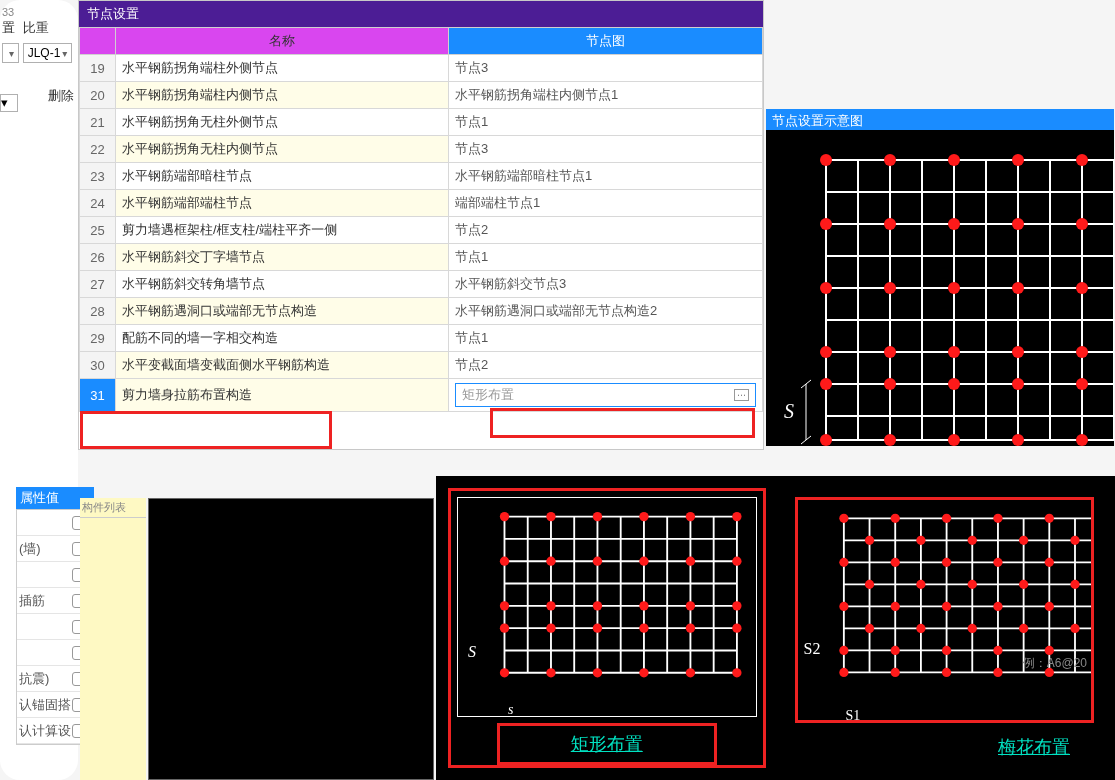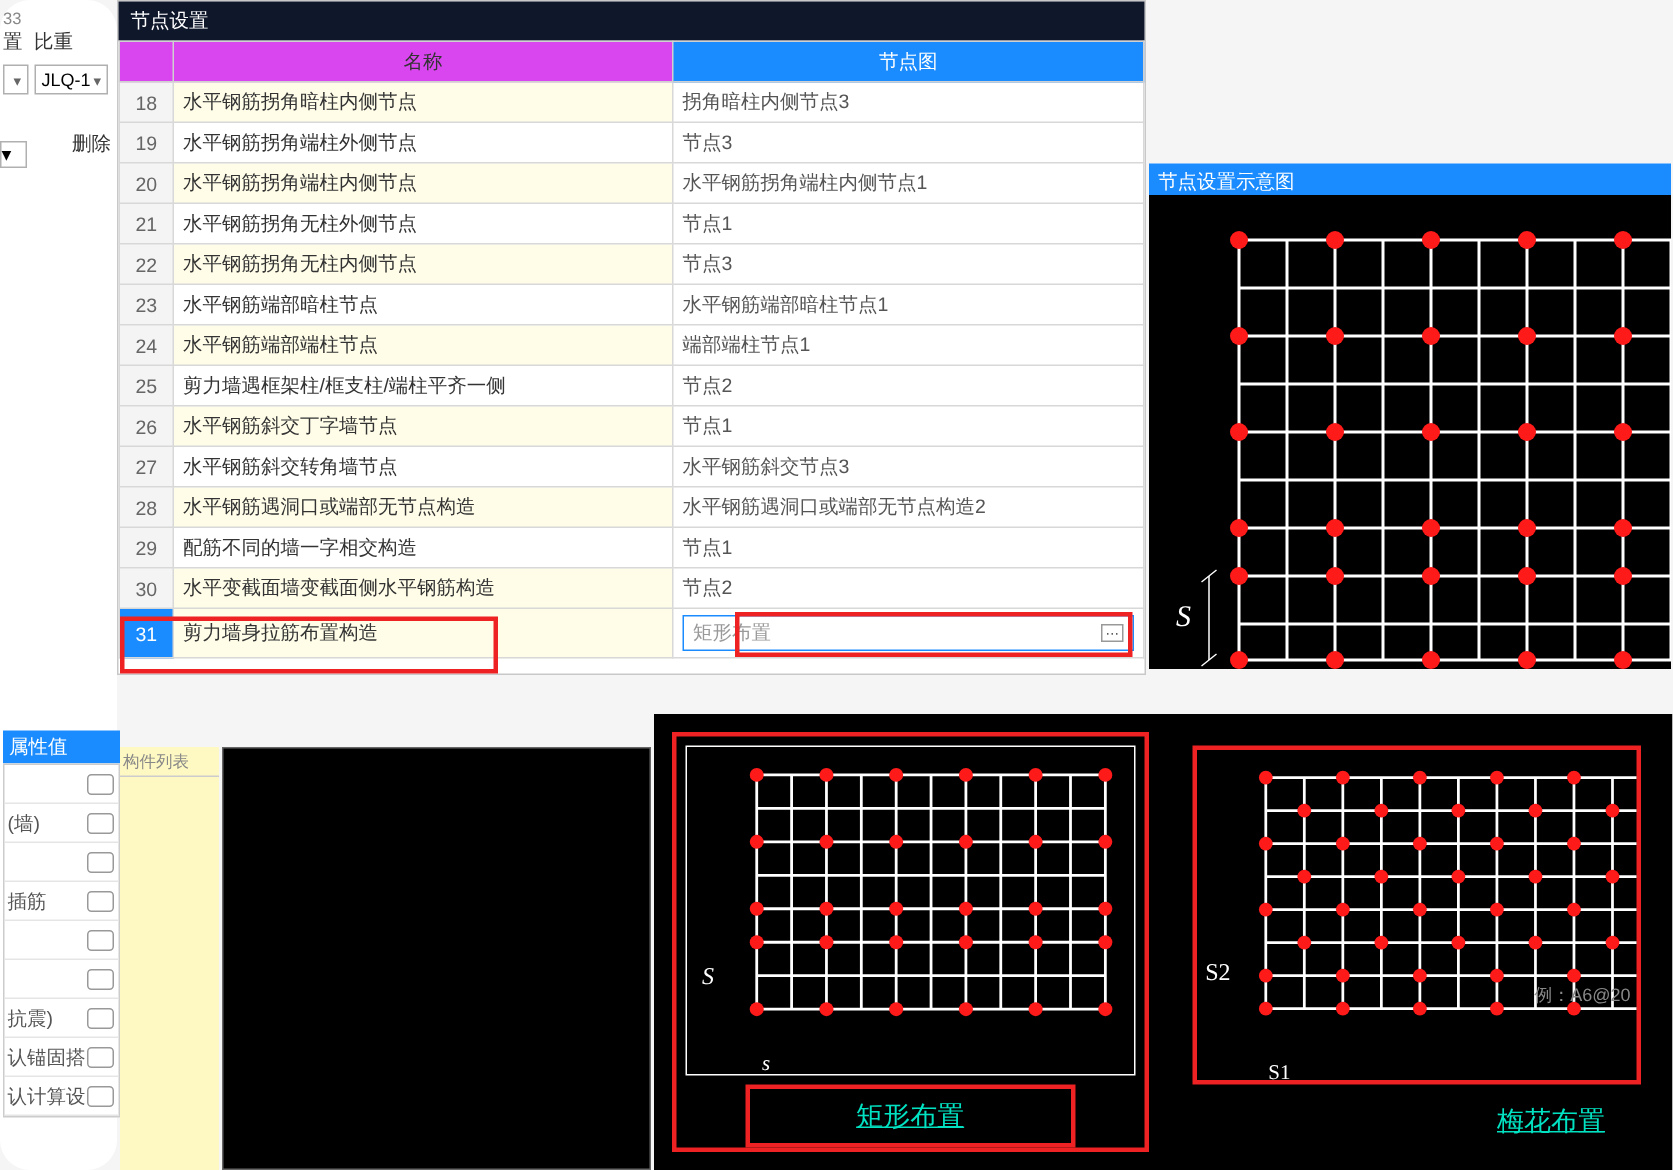--- a/index.html
+++ b/index.html
@@ -6,29 +6,29 @@
 body{width:1115px;height:780px;overflow:hidden;background:#f5f5f5;position:relative;}
 
 .left-strip{position:absolute;left:0;top:0;width:78px;height:780px;background:#fff;border-radius:20px;}
 .left-top{padding:4px 2px;color:#333;}
 .left-top span{display:inline-block;margin-right:4px;}
 .left-top .sm{font-size:11px;color:#888;}
 .jlq-row{padding:2px;}
 .jlq-btn{display:inline-block;border:1px solid #b0b0b0;background:#fff;padding:2px 4px;font-size:12px;}
 .jlq-btn.caret::after{content:"▾";margin-left:2px;font-size:10px;color:#666;}
 .del-row{margin-top:20px;text-align:right;padding:2px 4px;color:#333;}
-.attr-panel{position:absolute;left:2px;top:487px;width:78px;border-radius:12px;}
+.attr-panel{position:absolute;left:16px;top:487px;width:78px;border-radius:12px;}
 .attr-head{background:#1a8cff;color:#fff;padding:2px 4px;}
 .attr-body{background:#fff;border:1px solid #ccc;}
 .attr-row{display:flex;align-items:center;height:26px;border-bottom:1px solid #e5e5e5;}
 .attr-row .t{flex:1;white-space:nowrap;overflow:hidden;padding-left:2px;color:#555;}
 .attr-row .cb{width:18px;height:14px;border:1px solid #999;border-radius:3px;margin-right:3px;}
 
 .node-panel{position:absolute;left:78px;top:0;width:686px;height:450px;background:#fff;border:1px solid #c8c8c8;}
-.node-title{background:#0f172a;color:#fff;padding:4px 8px;}
+.node-title{background:#4c1d95;color:#fff;padding:4px 8px;}
 .node-table{height:420px;overflow:hidden;}
 table{border-collapse:collapse;width:100%;}
 th{background:#d946ef;border:1px solid #d0d0d0;padding:4px;text-align:center;color:#333;font-weight:normal;}
 th.active{background:#1a8cff;color:#fff;}
 td{border:1px solid #d8d8d8;padding:4px 6px;color:#333;}
 td.num{width:36px;text-align:center;background:#f4f4f4;color:#666;}
 td.num.sel{background:#1a8cff;color:#fff;}
 tr.alt td.name{background:#fffde8;}
 td.diag{color:#555;}
 tr.selrow td.name{background:#fffde8;}
@@ -126,25 +126,20 @@
   <div class="node-table">
     <table>
       <thead>
         <tr>
           <th style="width:36px"></th>
           <th>名称</th>
           <th class="active">节点图</th>
         </tr>
       </thead>
       <tbody id="tb">
-          <tr class="alt">
-            <td class="num">18</td>
-            <td class="name">水平钢筋拐角暗柱内侧节点</td>
-            <td class="diag">拐角暗柱内侧节点3</td>
-          </tr>
           <tr class="">
             <td class="num">19</td>
             <td class="name">水平钢筋拐角端柱外侧节点</td>
             <td class="diag">节点3</td>
           </tr>
           <tr class="alt">
             <td class="num">20</td>
             <td class="name">水平钢筋拐角端柱内侧节点</td>
             <td class="diag">水平钢筋拐角端柱内侧节点1</td>
           </tr>

